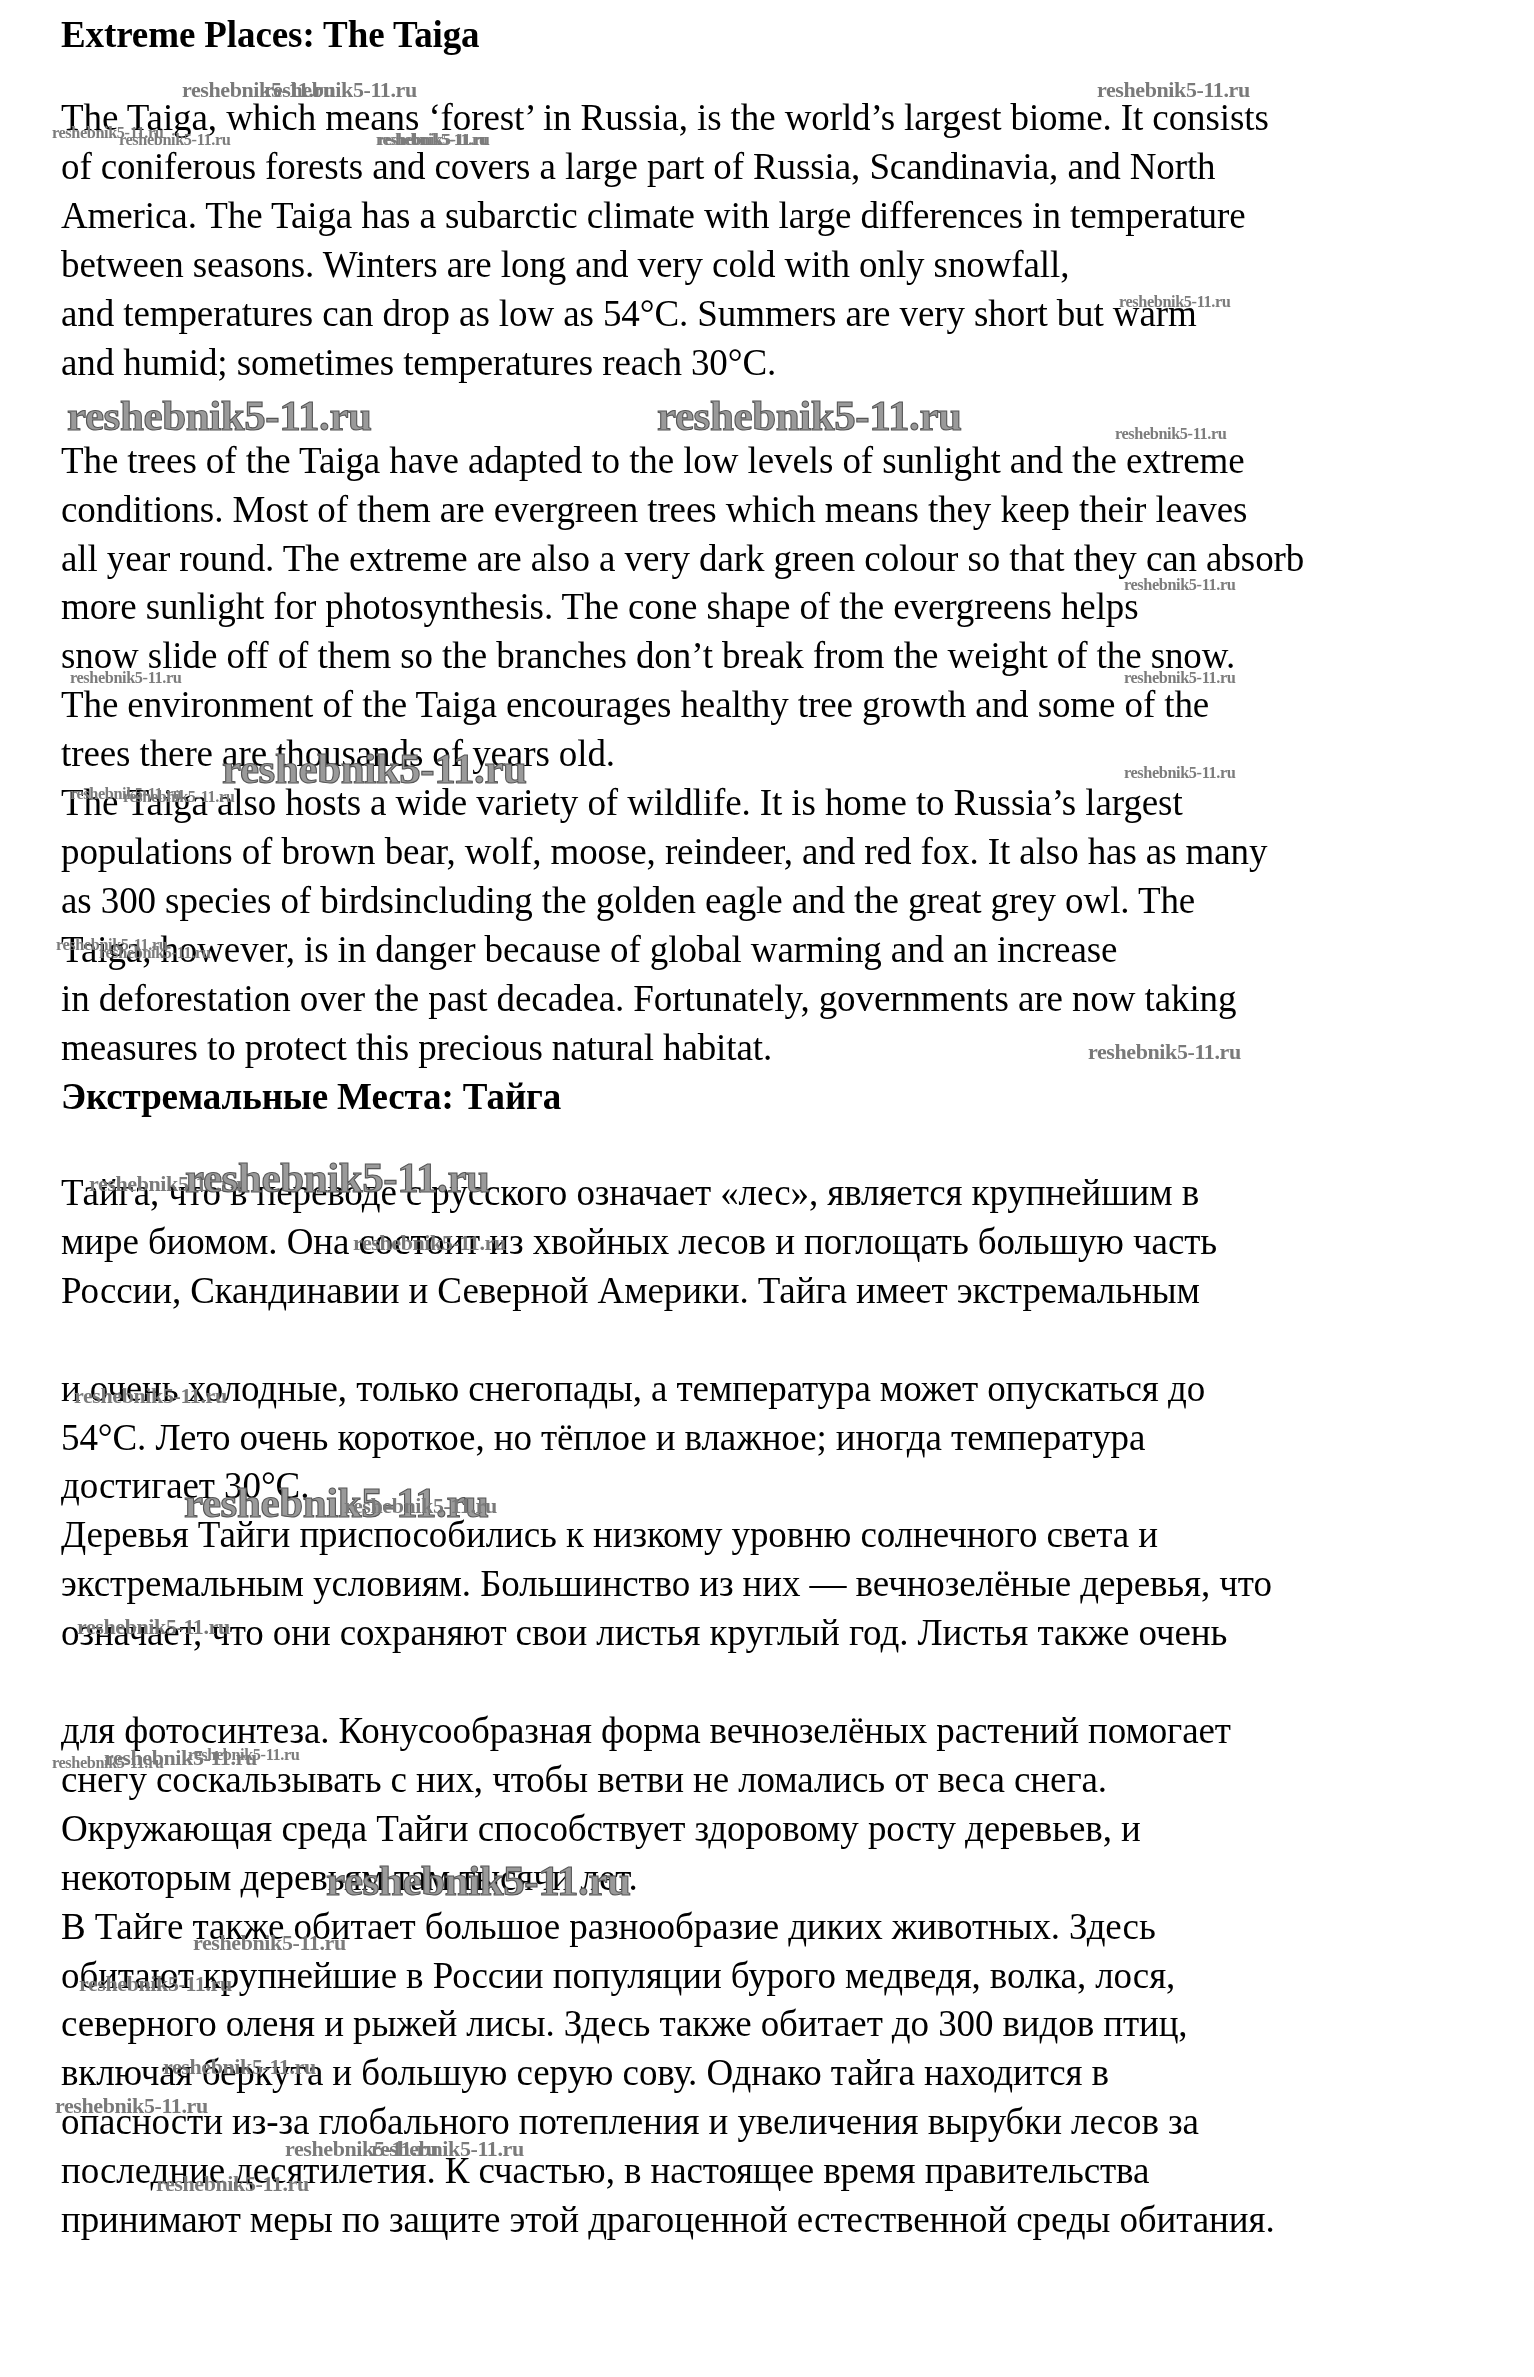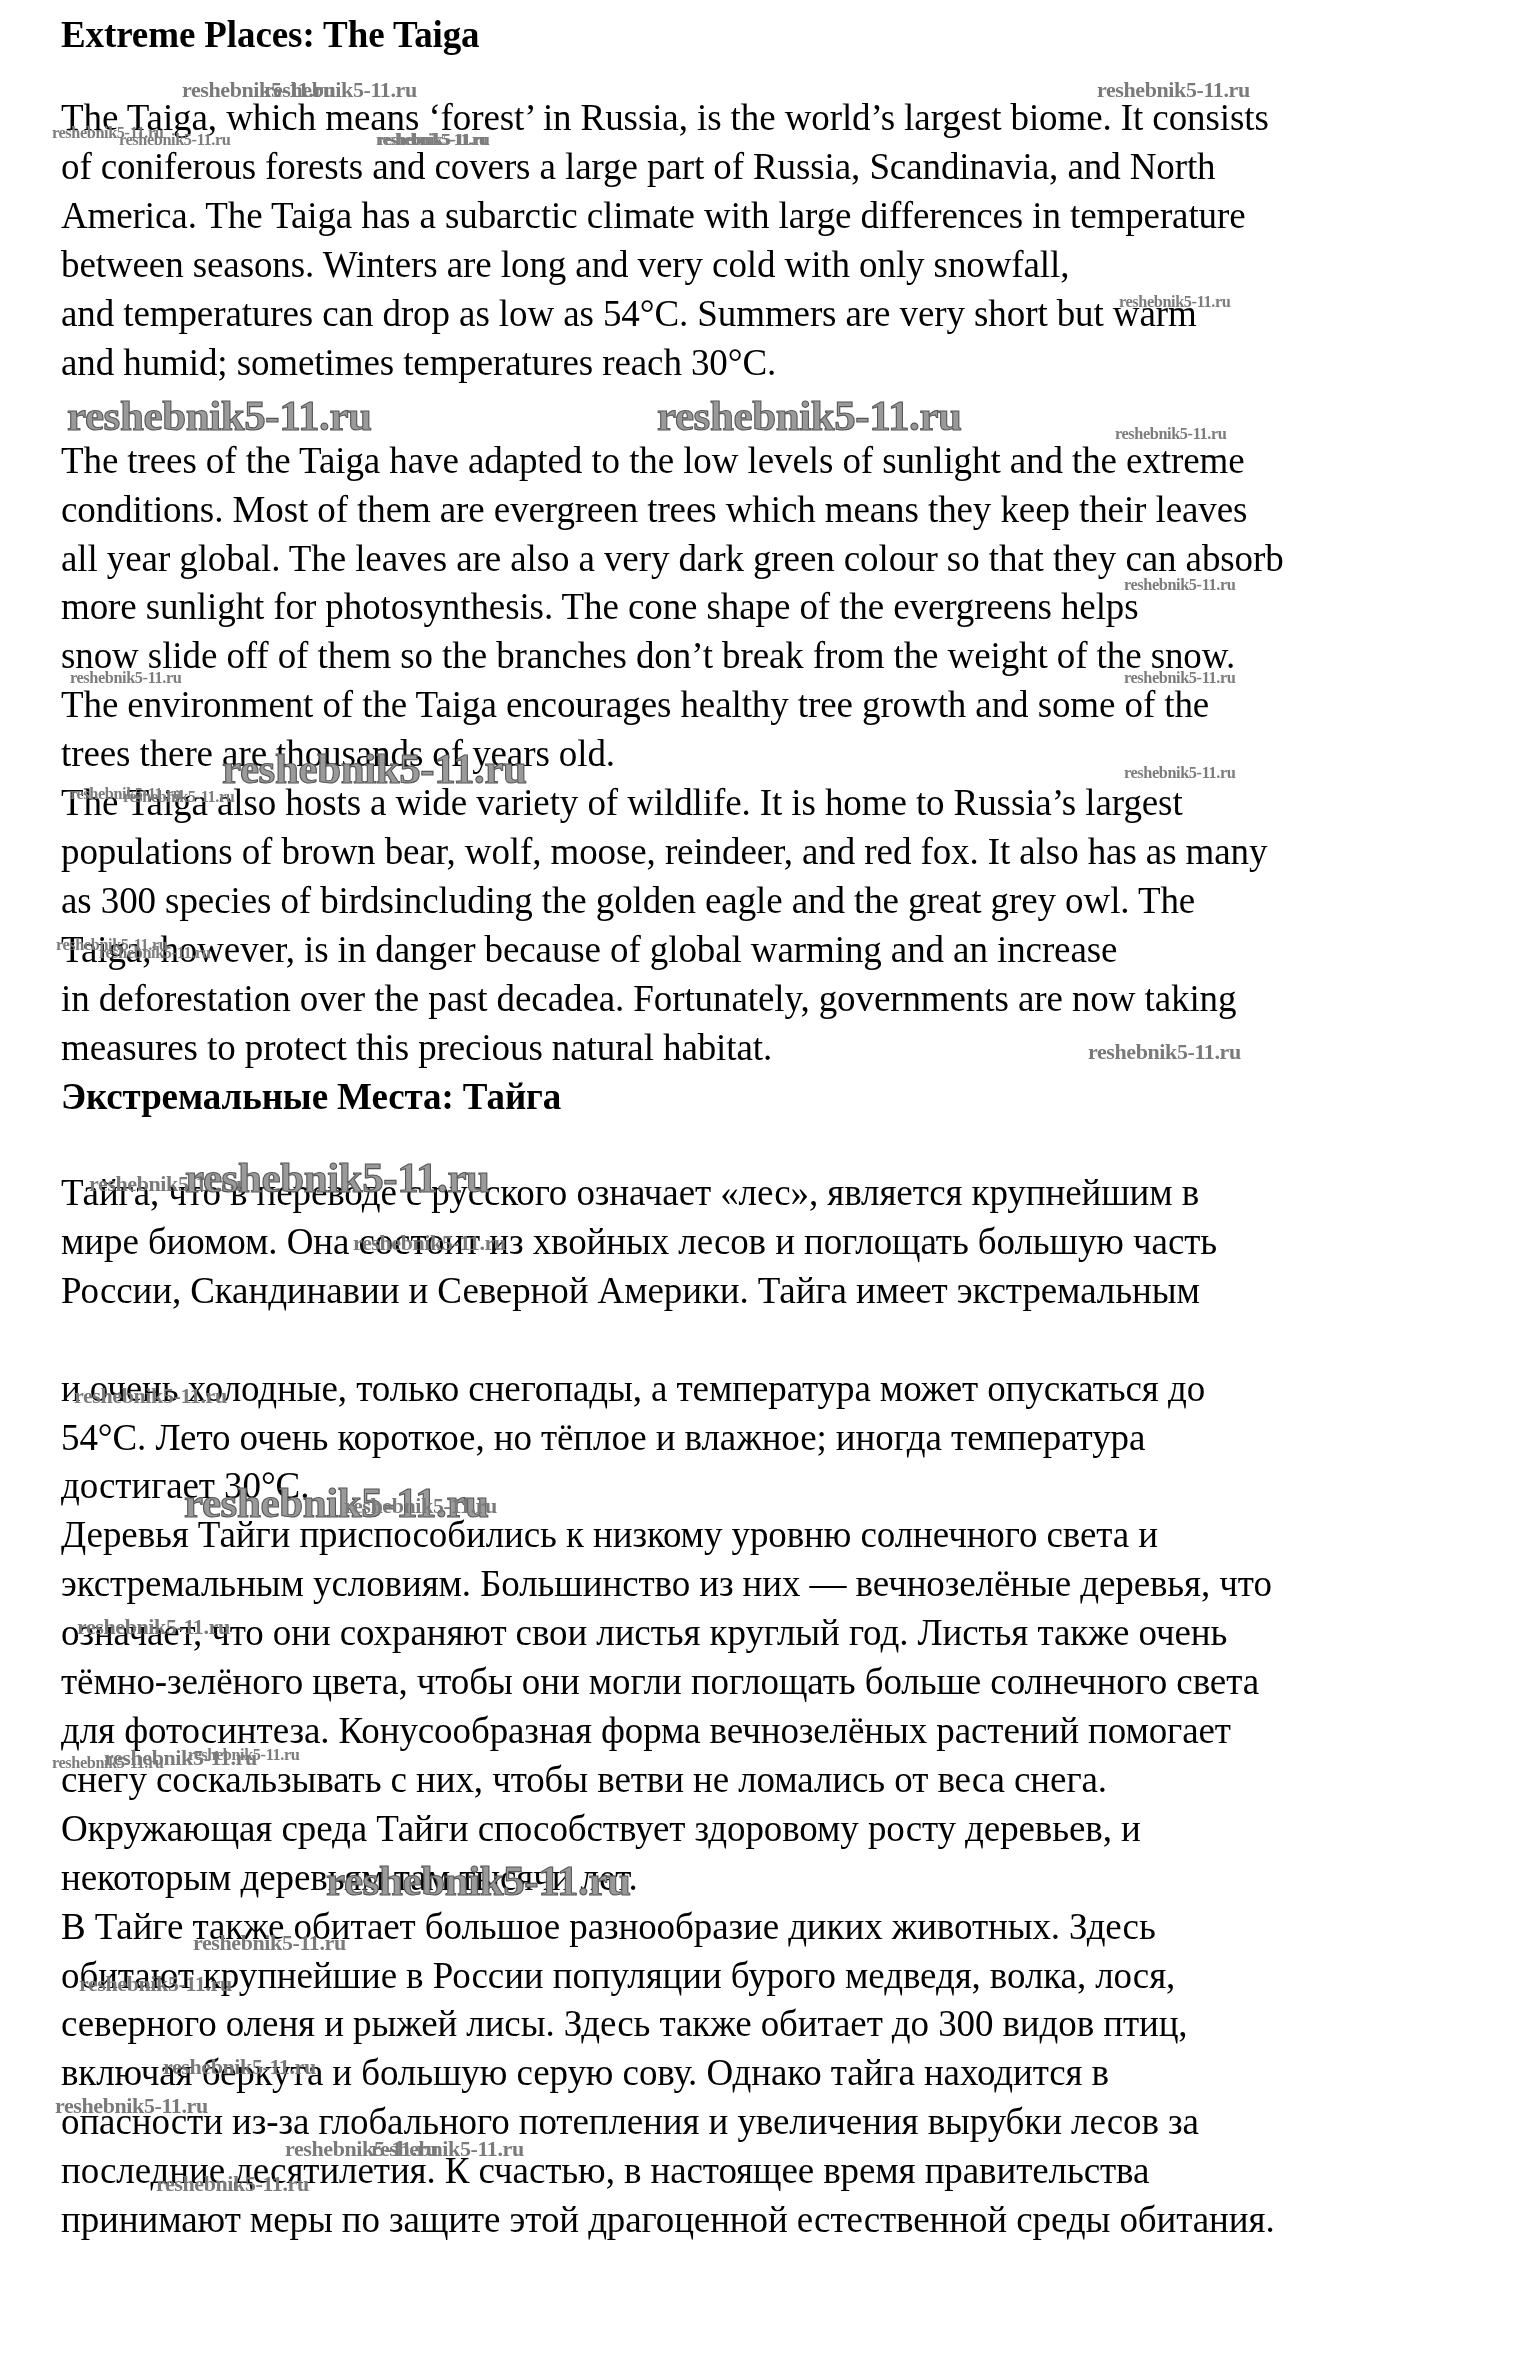--- a/index.html
+++ b/index.html
@@ -44,21 +44,21 @@
 
   <div class="line heading" style="top:13.3px">Extreme Places: The Taiga</div>
   <div class="line" style="top:96px">The Taiga, which means ‘forest’ in Russia, is the world’s largest biome. It consists</div>
   <div class="line" style="top:145px">of coniferous forests and covers a large part of Russia, Scandinavia, and North</div>
   <div class="line" style="top:194px">America. The Taiga has a subarctic climate with large differences in temperature</div>
   <div class="line" style="top:243px">between seasons. Winters are long and very cold with only snowfall,</div>
   <div class="line" style="top:292px">and temperatures can drop as low as 54°C. Summers are very short but warm</div>
   <div class="line" style="top:341px">and humid; sometimes temperatures reach 30°C.</div>
   <div class="line" style="top:439px">The trees of the Taiga have adapted to the low levels of sunlight and the extreme</div>
   <div class="line" style="top:488px">conditions. Most of them are evergreen trees which means they keep their leaves</div>
-  <div class="line" style="top:537px">all year global. The leaves are also a very dark green colour so that they can absorb</div>
+  <div class="line" style="top:537px">all year round. The extreme are also a very dark green colour so that they can absorb</div>
   <div class="line" style="top:585px">more sunlight for photosynthesis. The cone shape of the evergreens helps</div>
   <div class="line" style="top:634px">snow slide off of them so the branches don’t break from the weight of the snow.</div>
   <div class="line" style="top:683px">The environment of the Taiga encourages healthy tree growth and some of the</div>
   <div class="line" style="top:732px">trees there are thousands of years old.</div>
   <div class="line" style="top:781px">The Taiga also hosts a wide variety of wildlife. It is home to Russia’s largest</div>
   <div class="line" style="top:830px">populations of brown bear, wolf, moose, reindeer, and red fox. It also has as many</div>
   <div class="line" style="top:879px">as 300 species of birdsincluding the golden eagle and the great grey owl. The</div>
   <div class="line" style="top:928px">Taiga, however, is in danger because of global warming and an increase</div>
   <div class="line" style="top:977px">in deforestation over the past decadea. Fortunately, governments are now taking</div>
   <div class="line" style="top:1026px">measures to protect this precious natural habitat.</div>
@@ -66,21 +66,20 @@
   <div class="line heading" style="top:1075px">Экстремальные Места: Тайга</div>
   <div class="line" style="top:1171px">Тайга, что в переводе с русского означает «лес», является крупнейшим в</div>
   <div class="line" style="top:1220px">мире биомом. Она состоит из хвойных лесов и поглощать большую часть</div>
   <div class="line" style="top:1269px">России, Скандинавии и Северной Америки. Тайга имеет экстремальным</div>
   <div class="line" style="top:1367px">и очень холодные, только снегопады, а температура может опускаться до</div>
   <div class="line" style="top:1416px">54°C. Лето очень короткое, но тёплое и влажное; иногда температура</div>
   <div class="line" style="top:1464px">достигает 30°C.</div>
   <div class="line" style="top:1513px">Деревья Тайги приспособились к низкому уровню солнечного света и</div>
   <div class="line" style="top:1562px">экстремальным условиям. Большинство из них — вечнозелёные деревья, что</div>
   <div class="line" style="top:1611px">означает, что они сохраняют свои листья круглый год. Листья также очень</div>
-  <div class="line" style="top:1660px">тёмно-зелёного цвета, чтобы они могли поглощать больше солнечного света</div>
   <div class="line" style="top:1709px">для фотосинтеза. Конусообразная форма вечнозелёных растений помогает</div>
   <div class="line" style="top:1758px">снегу соскальзывать с них, чтобы ветви не ломались от веса снега.</div>
   <div class="line" style="top:1807px">Окружающая среда Тайги способствует здоровому росту деревьев, и</div>
   <div class="line" style="top:1856px">некоторым деревьям там тысячи лет.</div>
   <div class="line" style="top:1905px">В Тайге также обитает большое разнообразие диких животных. Здесь</div>
   <div class="line" style="top:1954px">обитают крупнейшие в России популяции бурого медведя, волка, лося,</div>
   <div class="line" style="top:2002px">северного оленя и рыжей лисы. Здесь также обитает до 300 видов птиц,</div>
   <div class="line" style="top:2051px">включая беркута и большую серую сову. Однако тайга находится в</div>
   <div class="line" style="top:2100px">опасности из-за глобального потепления и увеличения вырубки лесов за</div>
   <div class="line" style="top:2149px">последние десятилетия. К счастью, в настоящее время правительства</div>

